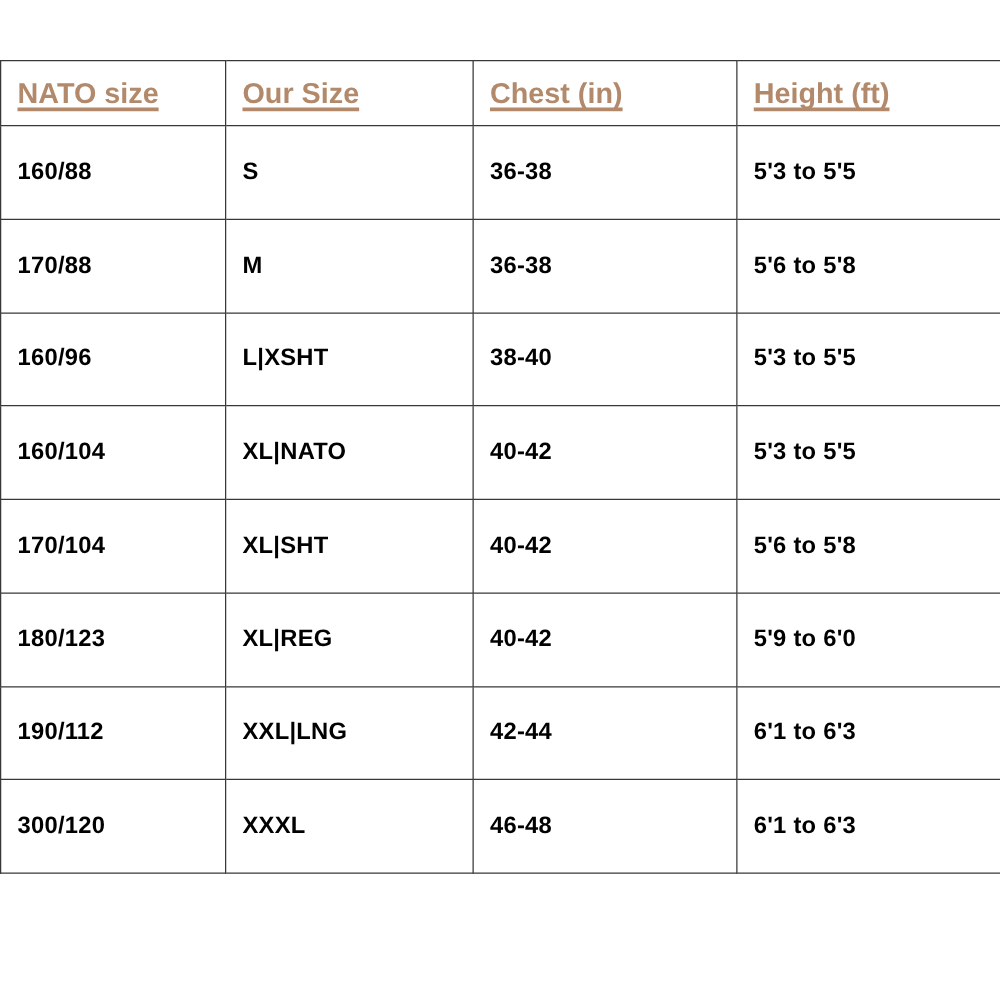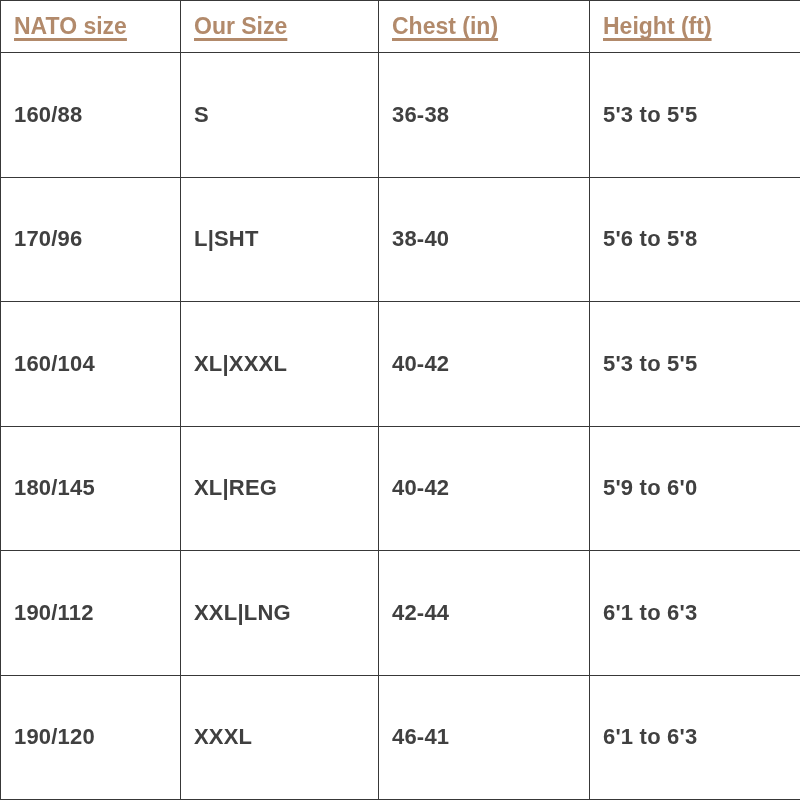--- a/index.html
+++ b/index.html
@@ -7,25 +7,26 @@
     padding: 0;
     background: #ffffff;
   }
   body {
     width: 800px;
     height: 800px;
     overflow: hidden;
   }
   table.size-chart {
     width: 800px;
-    height: 800px;
+    height: 651px;
     border-collapse: collapse;
     table-layout: fixed;
     font-family: "Liberation Sans", "DejaVu Sans", sans-serif;
     background: #ffffff;
+    margin-top: 48px;
   }
   .size-chart th,
   .size-chart td {
     border: 1.5px solid #383838;
     text-align: left;
     vertical-align: middle;
     padding: 0 6px 0 13px;
     font-weight: 700;
     white-space: nowrap;
     overflow: hidden;
@@ -36,22 +37,22 @@
     color: #b28a6b;
     font-size: 23px;
   }
   .size-chart th .hdr-text {
     text-decoration: underline;
     text-decoration-thickness: 2.5px;
     text-underline-offset: 4px;
     text-decoration-skip-ink: none;
   }
   .size-chart td {
-    color: #404040;
-    font-size: 22px;
+    color: #000000;
+    font-size: 19px;
     letter-spacing: 0.2px;
   }
 </style>
 </head>
 <body>
 
 <table class="size-chart">
   <colgroup>
     <col style="width:180px">
     <col style="width:198px">
@@ -67,43 +68,55 @@
     </tr>
   </thead>
   <tbody>
     <tr>
       <td>160/88</td>
       <td>S</td>
       <td>36-38</td>
       <td>5'3 to 5'5</td>
     </tr>
     <tr>
-      <td>170/96</td>
-      <td>L|SHT</td>
-      <td>38-40</td>
+      <td>170/88</td>
+      <td>M</td>
+      <td>36-38</td>
       <td>5'6 to 5'8</td>
     </tr>
     <tr>
+      <td>160/96</td>
+      <td>L|XSHT</td>
+      <td>38-40</td>
+      <td>5'3 to 5'5</td>
+    </tr>
+    <tr>
       <td>160/104</td>
-      <td>XL|XXXL</td>
+      <td>XL|NATO</td>
       <td>40-42</td>
       <td>5'3 to 5'5</td>
     </tr>
     <tr>
-      <td>180/145</td>
+      <td>170/104</td>
+      <td>XL|SHT</td>
+      <td>40-42</td>
+      <td>5'6 to 5'8</td>
+    </tr>
+    <tr>
+      <td>180/123</td>
       <td>XL|REG</td>
       <td>40-42</td>
       <td>5'9 to 6'0</td>
     </tr>
     <tr>
       <td>190/112</td>
       <td>XXL|LNG</td>
       <td>42-44</td>
       <td>6'1 to 6'3</td>
     </tr>
     <tr>
-      <td>190/120</td>
+      <td>300/120</td>
       <td>XXXL</td>
-      <td>46-41</td>
+      <td>46-48</td>
       <td>6'1 to 6'3</td>
     </tr>
   </tbody>
 </table>
 
 </body></html>

